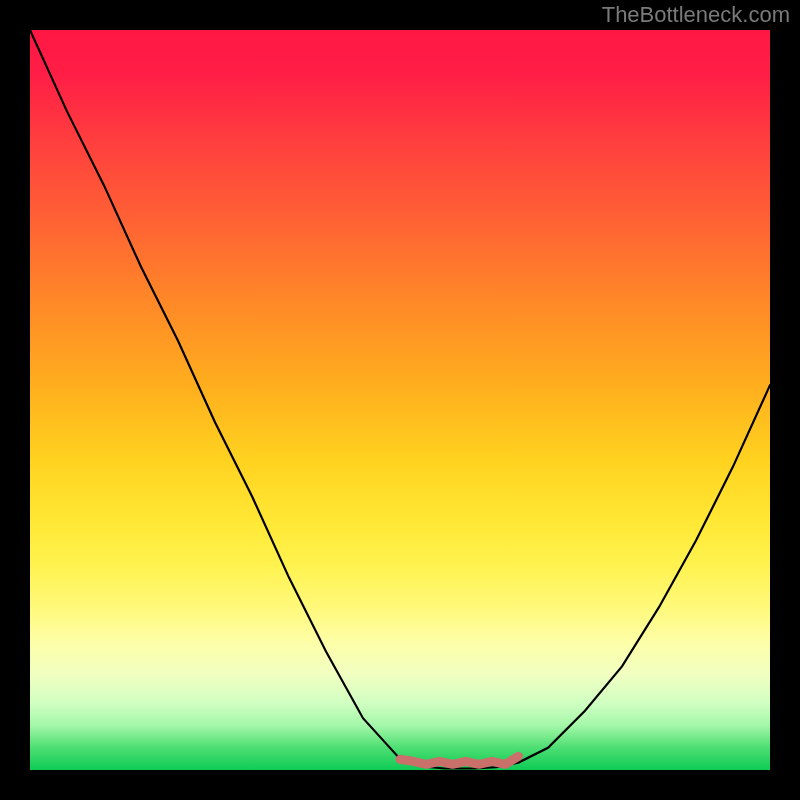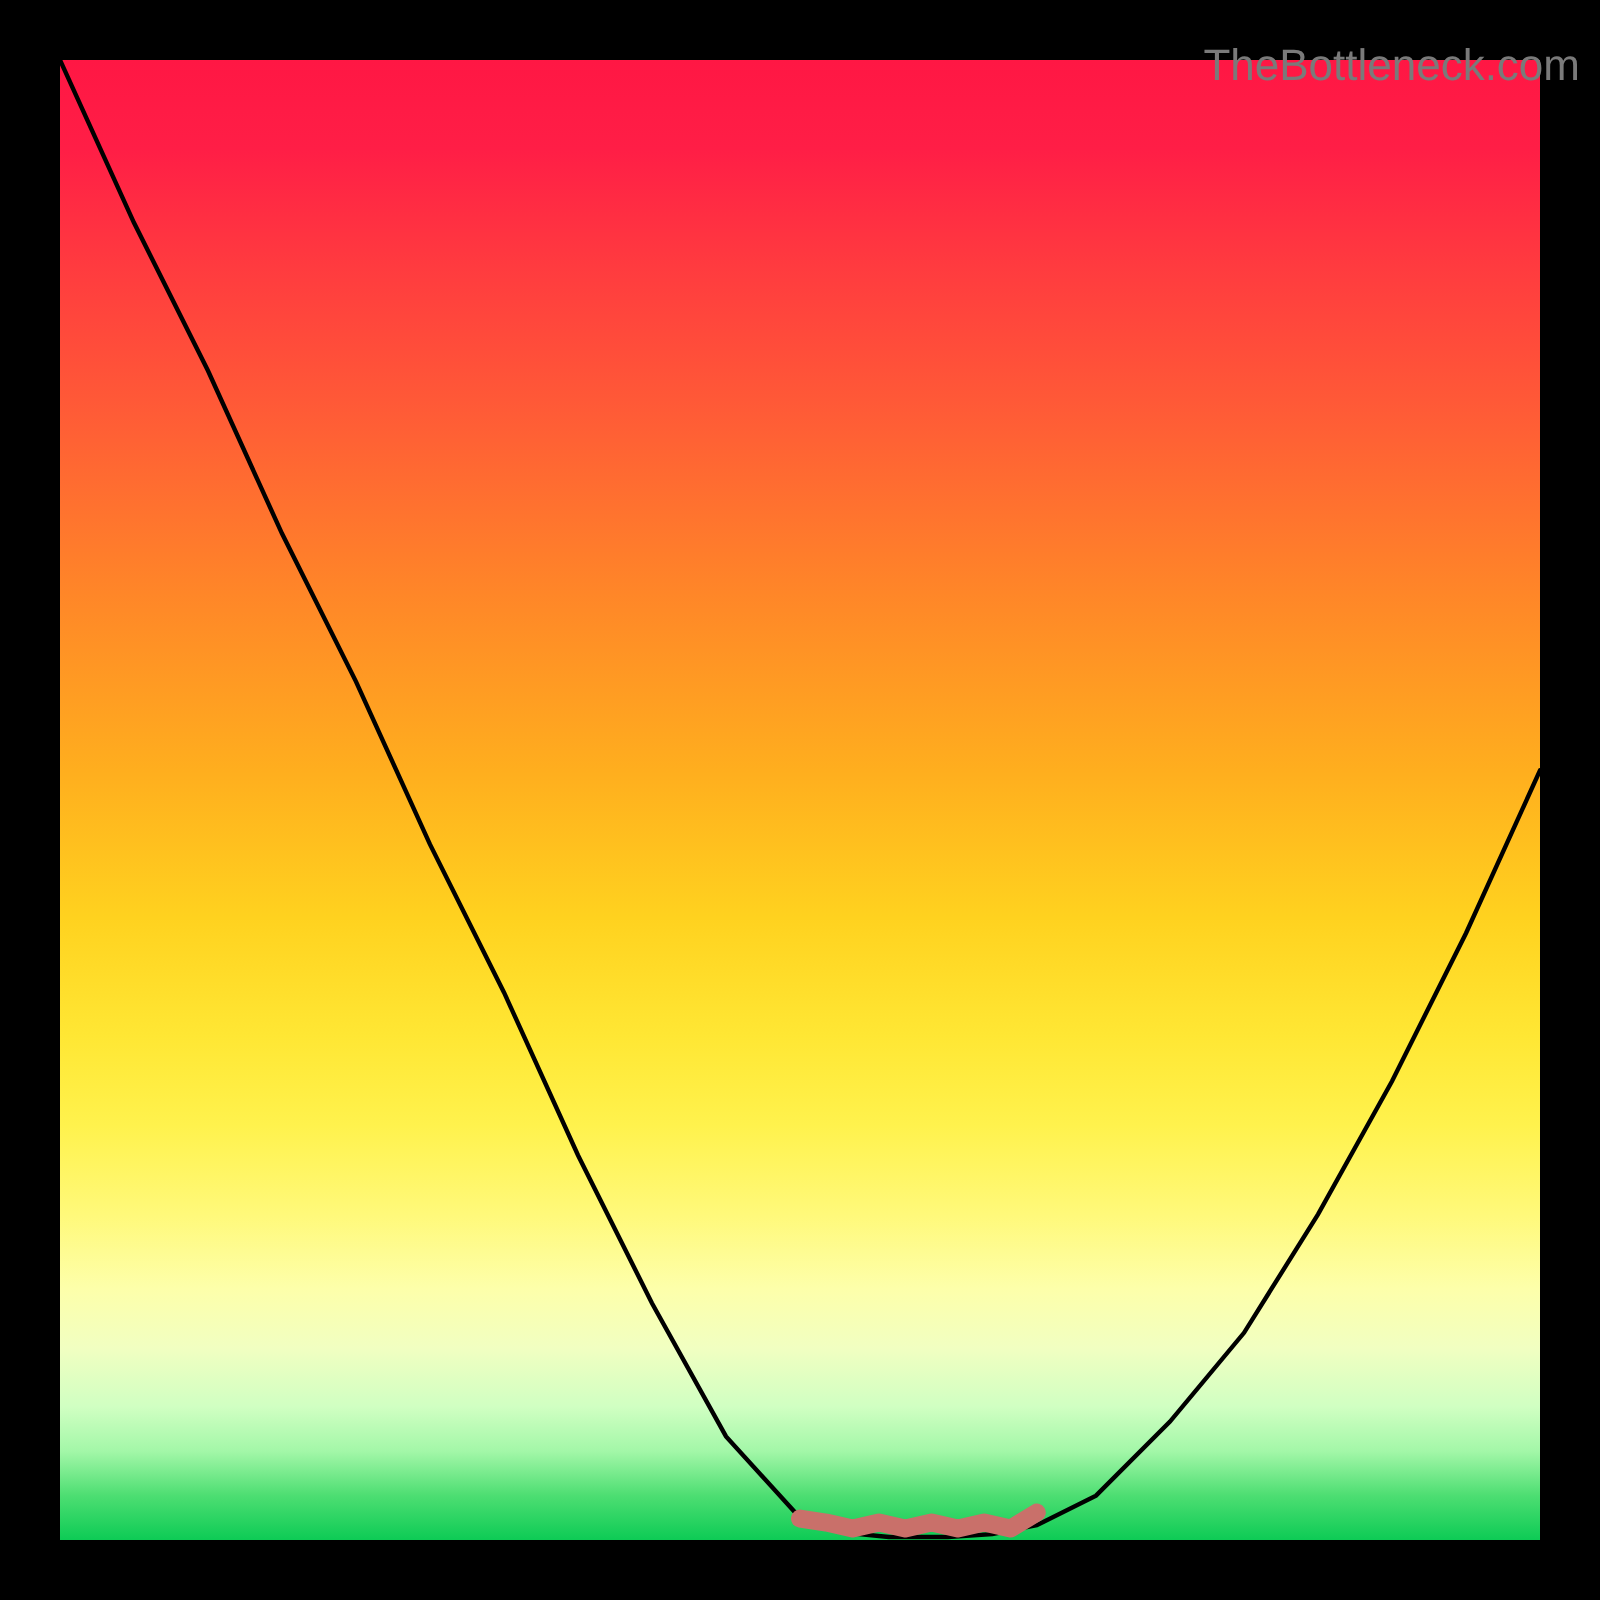--- a/index.html
+++ b/index.html
@@ -10,21 +10,21 @@
   }
   .chart-wrap {
     width: 800px;
     height: 800px;
     position: relative;
     background: #000;
     overflow: hidden;
   }
   .watermark {
     position: absolute;
-    top: 20px;
+    top: 2px;
     right: 10px;
     color: #7a7a7a;
     font-size: 22px;
     font-family: Arial, sans-serif;
     font-weight: 400;
     z-index: 10;
     user-select: none;
   }
   .plot-area {
     position: absolute;

